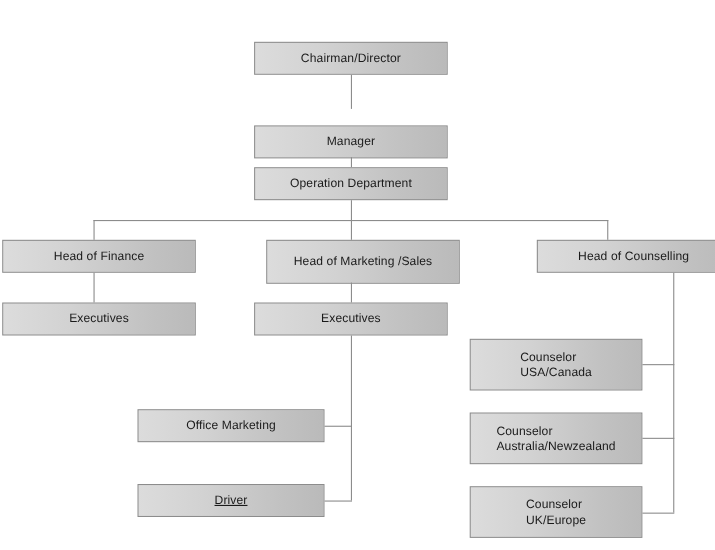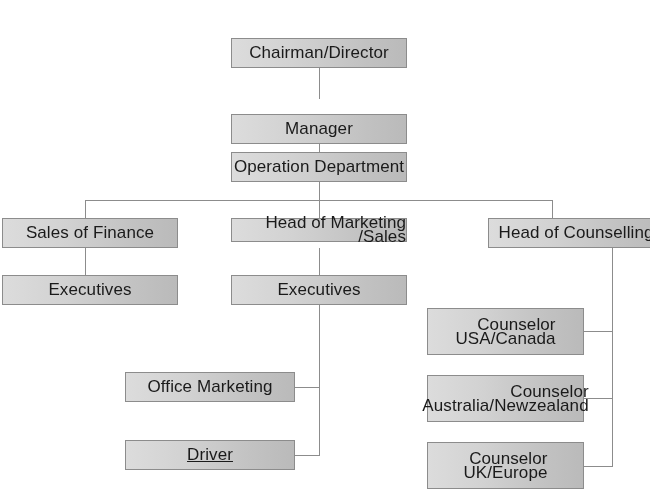--- a/index.html
+++ b/index.html
@@ -18,26 +18,26 @@
     width: 650px;
     height: 500px;
     background: #ffffff;
   }
   .node {
     position: absolute;
     box-sizing: border-box;
     border: 1px solid #8c8c8c;
     background: linear-gradient(to right, #dcdcdc 0%, #d2d2d2 35%, #c2c2c2 75%, #bababa 100%);
     color: #1a1a1a;
-    font-size: 17px;
+    font-size: 11px;
     line-height: 14px;
     display: flex;
     align-items: center;
     justify-content: center;
-    text-align: right;
+    text-align: left;
     white-space: pre-line;
     letter-spacing: 0.1px;
   }
   .conn {
     position: absolute;
     background: #8c8c8c;
   }
   .conn.v { width: 1px; }
   .conn.h { height: 1px; }
 </style>
@@ -60,22 +60,22 @@
       <div class="conn h" style="left: 295px; top: 455px; width: 25px; background: rgb(140, 140, 140);"></div>
       <div class="conn v" style="left: 612px; top: 248px; height: 218px; background: rgb(140, 140, 140);"></div>
       <div class="conn h" style="left: 584px; top: 331px; width: 29px; background: rgb(140, 140, 140);"></div>
       <div class="conn h" style="left: 584px; top: 398px; width: 29px; background: rgb(140, 140, 140);"></div>
       <div class="conn h" style="left: 584px; top: 466px; width: 29px; background: rgb(140, 140, 140);"></div>
     </div>
   <div id="node-layer">
       <div class="node" style="left: 231px; top: 38px; width: 176px; height: 30px;">Chairman/Director</div>
       <div class="node" style="left: 231px; top: 114px; width: 176px; height: 30px;">Manager</div>
       <div class="node" style="left: 231px; top: 152px; width: 176px; height: 30px;">Operation Department</div>
-      <div class="node" style="left: 2px; top: 218px; width: 176px; height: 30px;">Sales of Finance</div>
-      <div class="node" style="left: 231px; top: 218px; width: 176px; height: 24px;">Head of Marketing /Sales</div>
+      <div class="node" style="left: 2px; top: 218px; width: 176px; height: 30px;">Head of Finance</div>
+      <div class="node" style="left: 242px; top: 218px; width: 176px; height: 40px;">Head of Marketing /Sales</div>
       <div class="node" style="left: 488px; top: 218px; width: 176px; height: 30px;">Head of Counselling</div>
       <div class="node" style="left: 2px; top: 275px; width: 176px; height: 30px;">Executives</div>
       <div class="node" style="left: 231px; top: 275px; width: 176px; height: 30px;">Executives</div>
       <div class="node" style="left: 427px; top: 308px; width: 157px; height: 47px;">Counselor
 USA/Canada</div>
       <div class="node" style="left: 125px; top: 372px; width: 170px; height: 30px;">Office Marketing</div>
       <div class="node" style="left: 427px; top: 375px; width: 157px; height: 47px;">Counselor
 Australia/Newzealand</div>
       <div class="node" style="left: 125px; top: 440px; width: 170px; height: 30px; text-decoration: underline;">Driver</div>
       <div class="node" style="left: 427px; top: 442px; width: 157px; height: 47px;">Counselor

